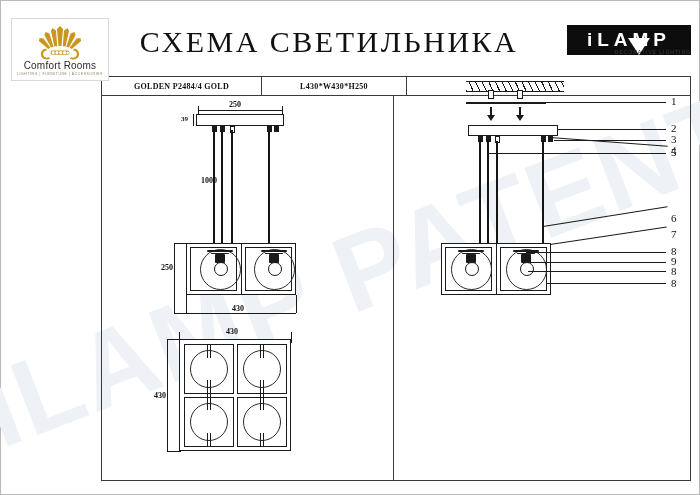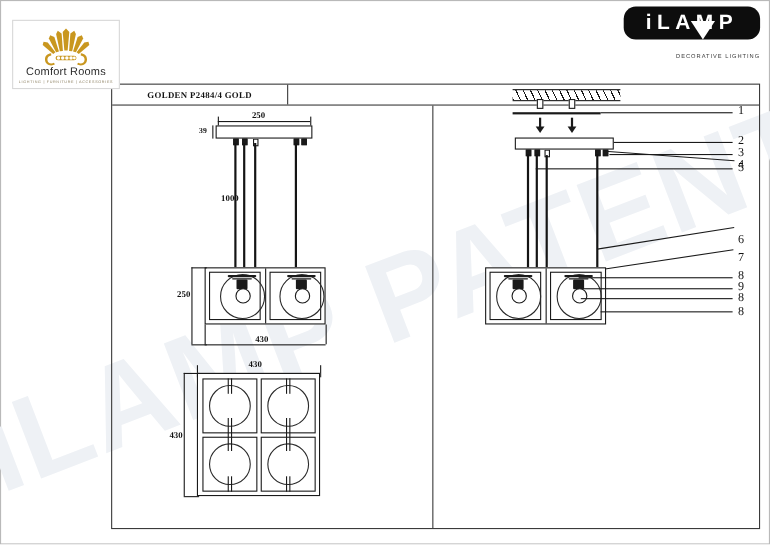--- a/index.html
+++ b/index.html
@@ -27,22 +27,22 @@
              color:#2b2b2b;letter-spacing:.2px;}
   #logo-sub{position:absolute;left:0;top:53px;width:100%;text-align:center;
             font-family:"Liberation Sans",sans-serif;font-size:3.4px;
             color:#8a7e5e;letter-spacing:.6px;}
 
   #title{position:absolute;left:118px;top:20px;width:420px;height:42px;
          display:flex;align-items:center;justify-content:center;
          font-family:"Liberation Serif",serif;font-size:30px;
          letter-spacing:2.5px;color:#111;z-index:4;white-space:nowrap;}
 
-  #ilamp{position:absolute;left:566px;top:5px;width:124px;height:30px;
-         background:#0d0d0d;z-index:4;border-radius:11px;}
+  #ilamp{position:absolute;left:566px;top:24px;width:124px;height:30px;
+         background:#0d0d0d;z-index:4;}
   #ilamp-text{position:absolute;left:0;top:0;width:100%;height:100%;
               display:flex;align-items:center;justify-content:center;
               color:#fff;font-family:"Liberation Sans",sans-serif;
               font-size:19px;font-weight:bold;letter-spacing:5px;}
   #ilamp-sub{position:absolute;left:566px;top:48px;width:124px;
              text-align:right;font-size:5.2px;letter-spacing:.9px;
              color:#3d3d3d;z-index:4;}
   #ilamp-cone{position:absolute;left:61px;top:13px;width:0;height:0;
               border-left:11px solid transparent;border-right:11px solid transparent;
               border-bottom:0;border-top:17px solid #fff;}
@@ -108,30 +108,32 @@
         <circle cx="27" cy="28.7" r="1.6" fill="#fff"></circle>
         <circle cx="30.8" cy="28.7" r="1.6" fill="#fff"></circle>
         <circle cx="34.6" cy="28.7" r="1.6" fill="#fff"></circle>
         <circle cx="37.6" cy="28.7" r="1.3" fill="#fff"></circle>
       </g>
     </svg>
     <div id="logo-name">Comfort Rooms</div>
     <div id="logo-sub">LIGHTING | FURNITURE | ACCESSORIES</div>
   </div>
 
+  <div id="title">СХЕМА СВЕТИЛЬНИКА</div>
 
   <div id="ilamp">
     <div id="ilamp-text">iLAMP</div>
     <div id="ilamp-cone"></div>
   </div>
   <div id="ilamp-sub">DECORATIVE LIGHTING</div>
 
   <div id="frame">
     <div id="hdr-row">
       <div class="hdr-cell" id="hdr-c1">GOLDEN P2484/4 GOLD</div>
+      <div class="hdr-cell" id="hdr-c2">L430*W430*H250</div>
       <div class="hdr-cell" id="hdr-c3"></div>
     </div>
     <div id="vsplit"></div>
   </div>
 
   <div style="position:absolute;left:0;top:0;width:700px;height:495px;z-index:3;">
 
     <div class="box" style="left:195px;top:113px;width:88px;height:12px;"></div>
 
     <div class="ln hl" style="left:197px;top:109px;width:84px;"></div>

